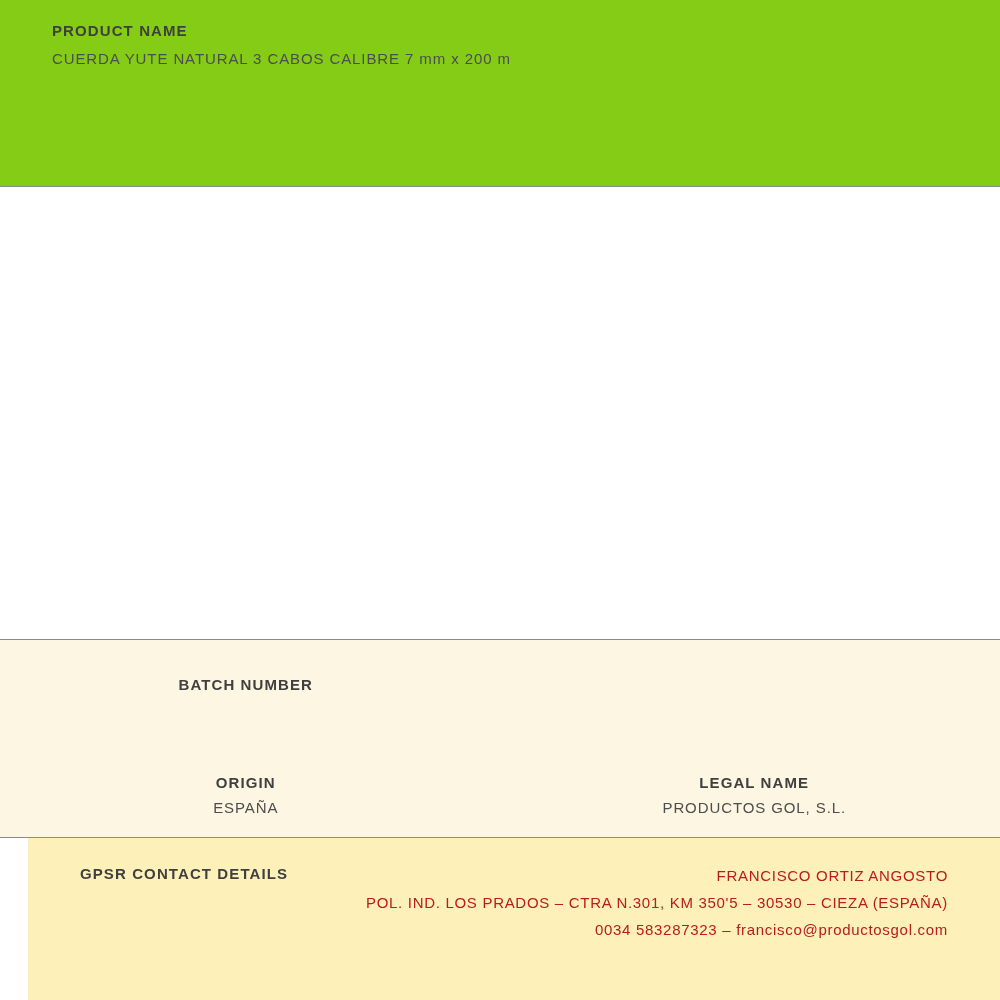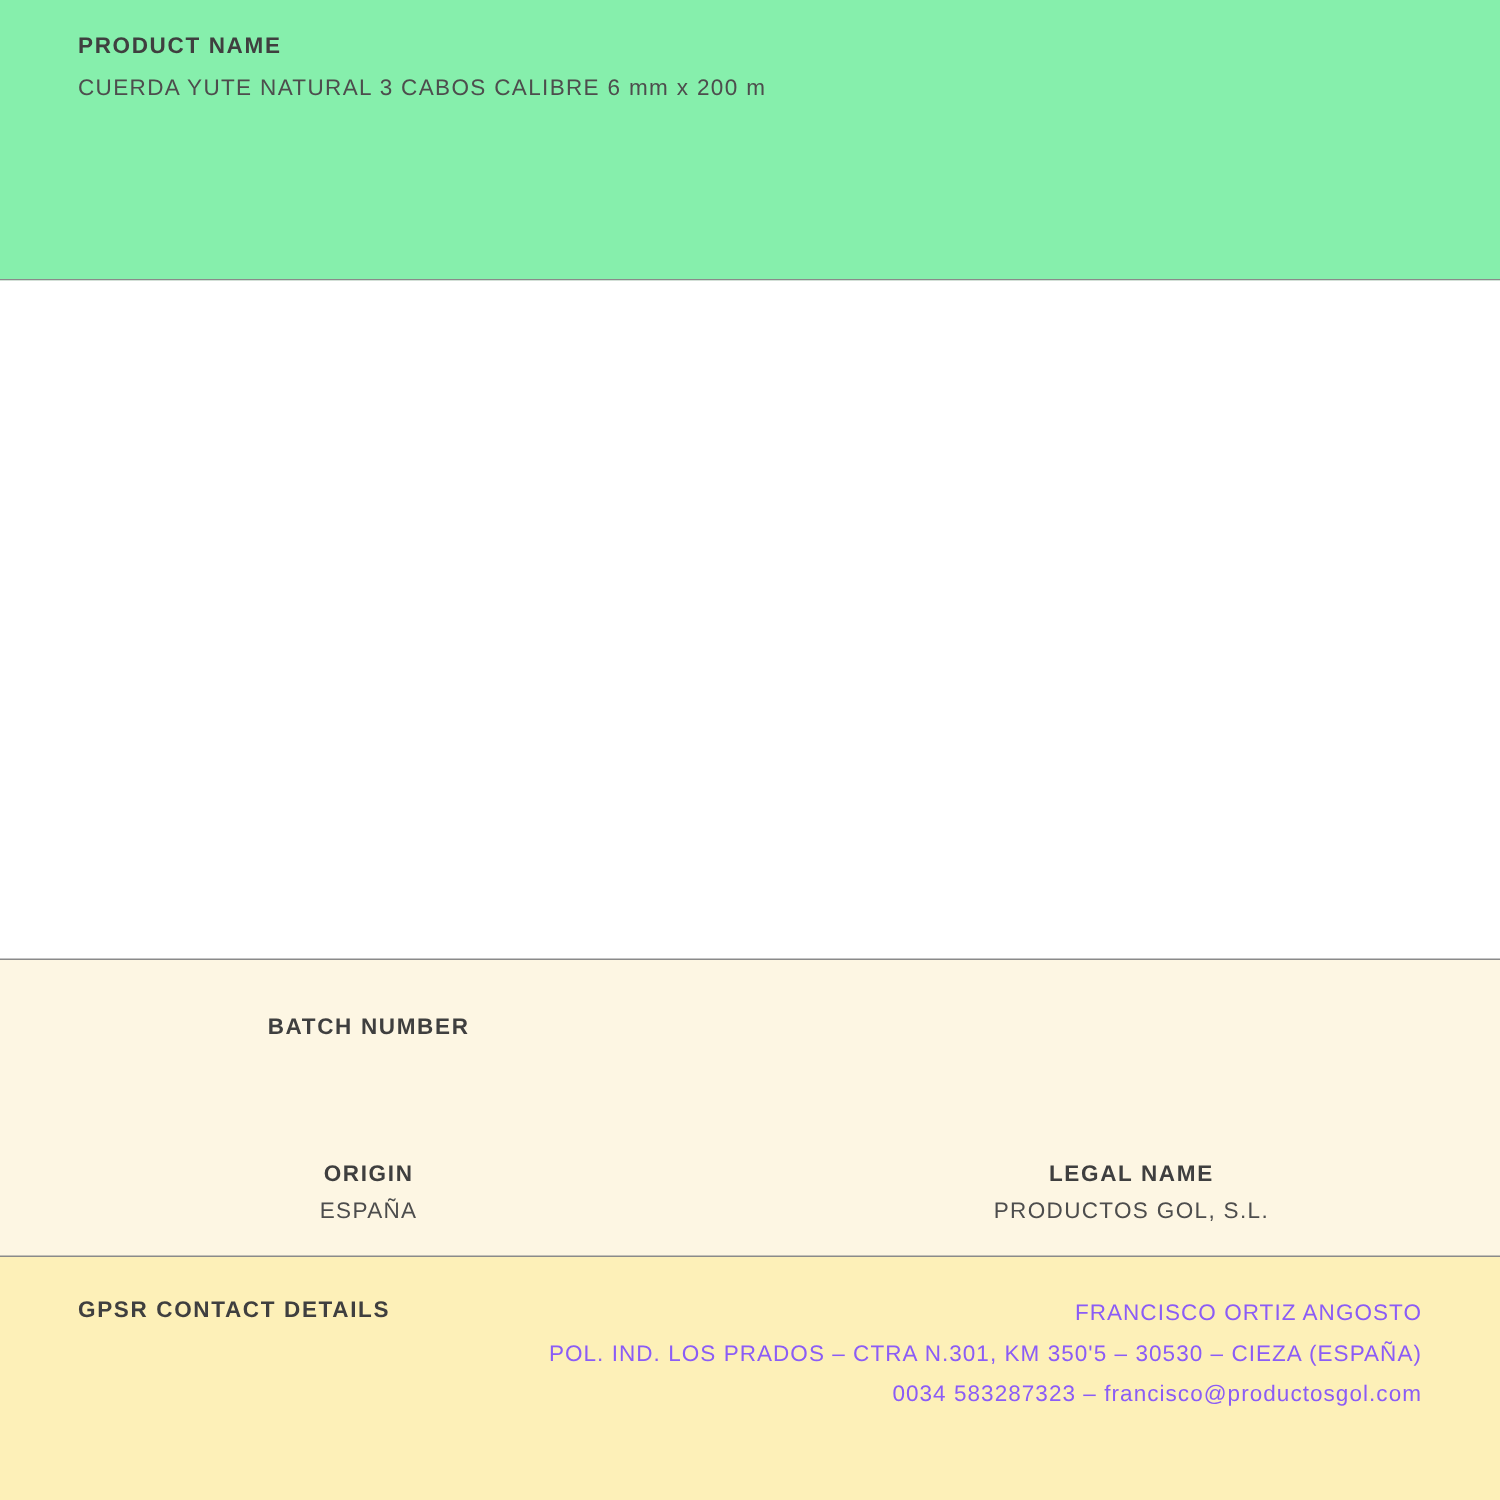--- a/index.html
+++ b/index.html
@@ -17,21 +17,21 @@
   .sheet {
     position: relative;
     width: 1000px;
     height: 1000px;
     display: flex;
     flex-direction: column;
   }
 
   
   .top-section {
-    background: #86efac;
+    background: #84cc16;
     border-bottom: 1px solid #8a8a8a;
     padding: 22px 50px 22px 52px;
     box-sizing: border-box;
     height: 187px;
   }
   .field-label {
     font-size: 15px;
     font-weight: bold;
     letter-spacing: 1.1px;
     color: #3f3f3f;
@@ -97,50 +97,51 @@
 
   
   .footer {
     background: #fdf0b8;
     box-sizing: border-box;
     padding: 24px 52px 20px 52px;
     height: 162px;
     display: flex;
     justify-content: space-between;
     align-items: flex-start;
+    margin-left: 28px;
   }
   .footer-label {
     font-size: 15px;
     font-weight: bold;
     letter-spacing: 1.1px;
     color: #3f3f3f;
     text-transform: uppercase;
     padding-top: 3px;
     white-space: nowrap;
   }
   .footer-lines {
     text-align: right;
     font-size: 15px;
     letter-spacing: 0.7px;
-    color: #8b5cf6;
+    color: #b91c1c;
     line-height: 27px;
   }
   .footer-lines div {
     white-space: nowrap;
   }
 </style>
 </head>
 <body>
 
 <div class="sheet">
 
   <div class="top-section">
     <div class="field-block">
       <p class="field-label">PRODUCT NAME</p>
-      <p class="field-value">CUERDA YUTE NATURAL 3 CABOS CALIBRE 6 mm x 200 m</p>
+      <p class="field-value">CUERDA YUTE NATURAL 3 CABOS CALIBRE 7 mm x 200 m</p>
     </div>
   </div>
 
   <div class="middle-blank"></div>
 
   <div class="mid-section">
     <div class="two-col row-batch">
       <div class="col">
         <p class="col-title">BATCH NUMBER</p>
         <p class="col-value"></p>

